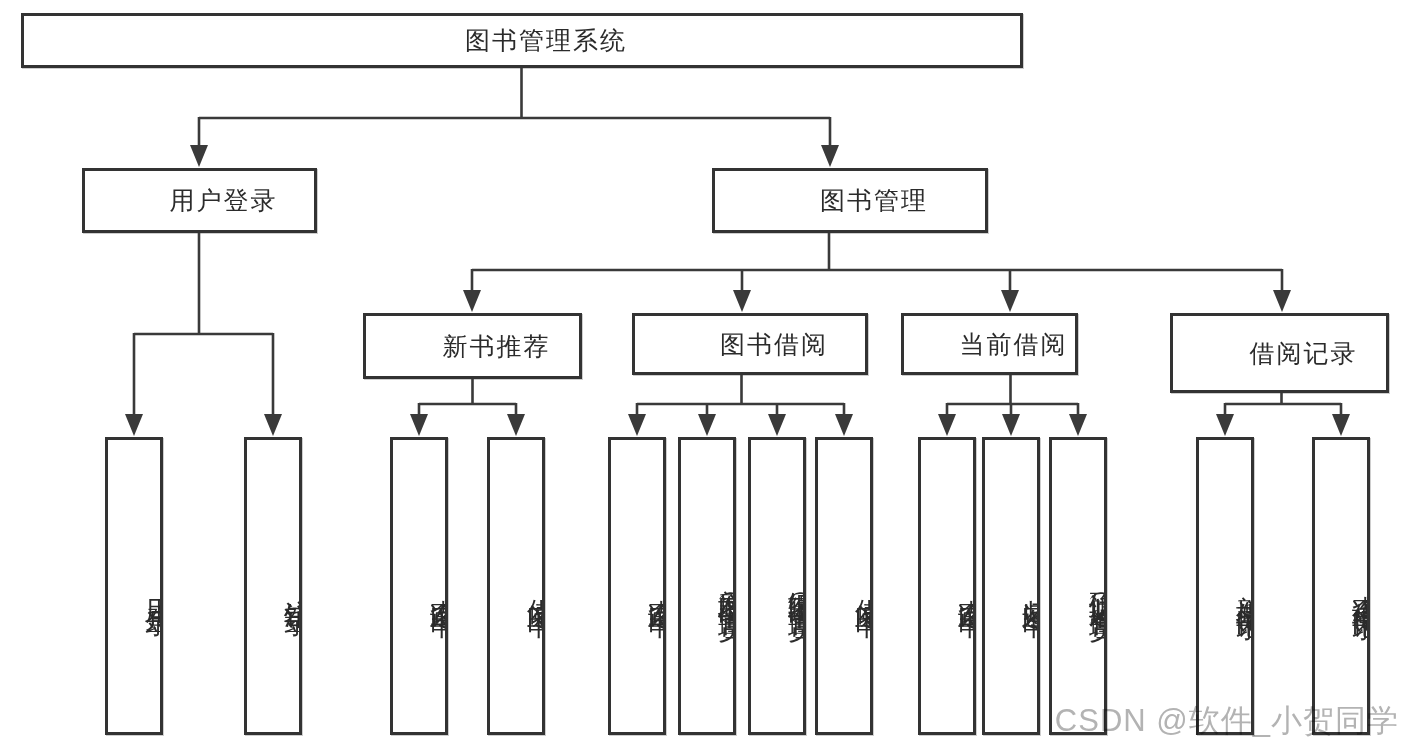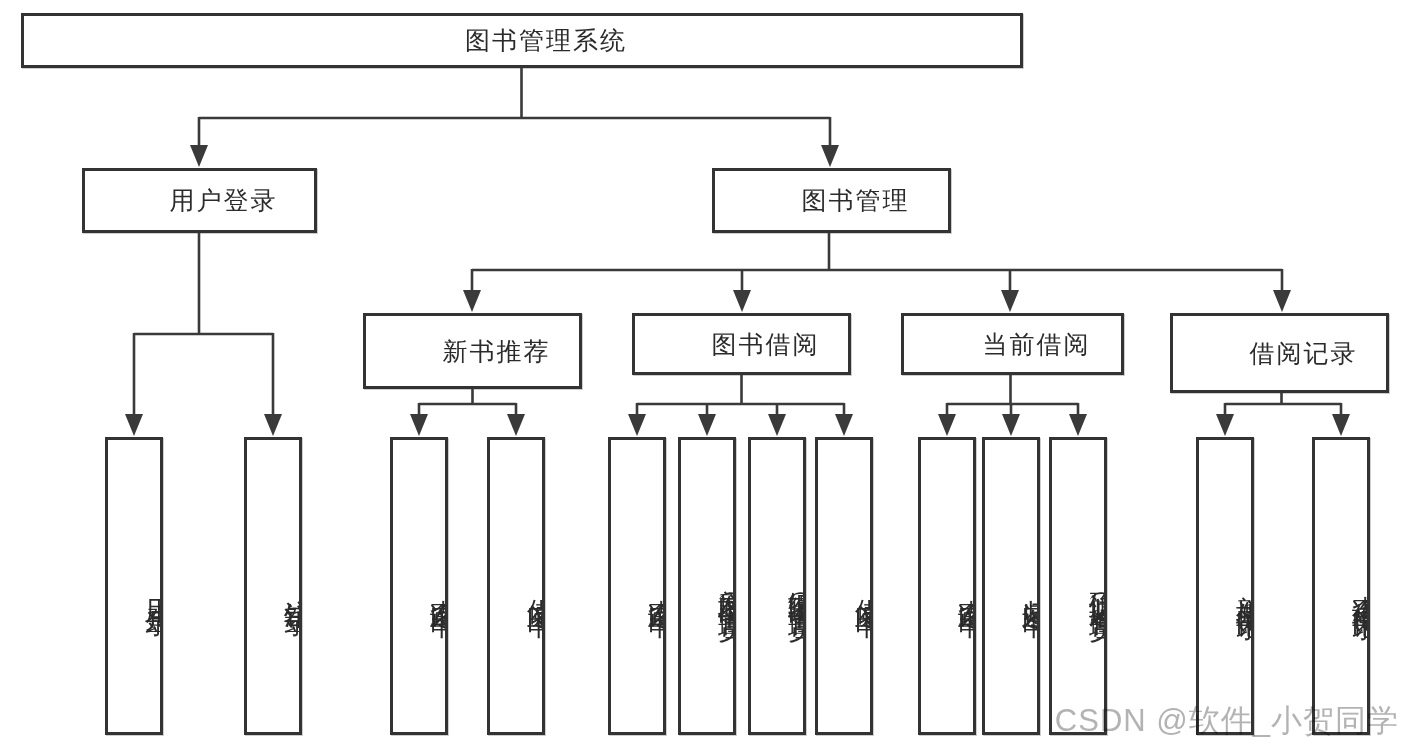--- a/index.html
+++ b/index.html
@@ -106,25 +106,25 @@
     <polygon points="947,436 938,414 956,414"></polygon>
     <polygon points="1011,436 1002,414 1020,414"></polygon>
     <polygon points="1078,436 1069,414 1087,414"></polygon>
     <polygon points="1225,436 1216,414 1234,414"></polygon>
     <polygon points="1341,436 1332,414 1350,414"></polygon>
   </svg>
 
   <div class="node" style="left:21px;top:13px;width:1002px;height:55px">图书管理系统</div>
 
   <div class="node" style="left:82px;top:168px;width:235px;height:65px">用户登录</div>
-  <div class="node" style="left:712px;top:168px;width:239px;height:65px">图书管理</div>
+  <div class="node" style="left:712px;top:168px;width:276px;height:65px">图书管理</div>
 
-  <div class="node" style="left:363px;top:313px;width:219px;height:76px">新书推荐</div>
-  <div class="node" style="left:632px;top:313px;width:219px;height:62px">图书借阅</div>
-  <div class="node" style="left:901px;top:313px;width:223px;height:62px">当前借阅</div>
+  <div class="node" style="left:363px;top:313px;width:219px;height:66px">新书推荐</div>
+  <div class="node" style="left:632px;top:313px;width:236px;height:62px">图书借阅</div>
+  <div class="node" style="left:901px;top:313px;width:177px;height:62px">当前借阅</div>
   <div class="node" style="left:1170px;top:313px;width:219px;height:80px">借阅记录</div>
 
   <div class="node leaf" style="left:105px;top:437px;width:58px;height:298px">用户登录</div>
   <div class="node leaf" style="left:244px;top:437px;width:58px;height:298px">注销登录</div>
 
   <div class="node leaf" style="left:390px;top:437px;width:58px;height:298px">查询图书</div>
   <div class="node leaf" style="left:487px;top:437px;width:58px;height:298px">借阅图书</div>
 
   <div class="node leaf" style="left:608px;top:437px;width:58px;height:298px">查询图书</div>
   <div class="node leaf" style="left:678px;top:437px;width:58px;height:298px">新增图书（管理员）</div>

